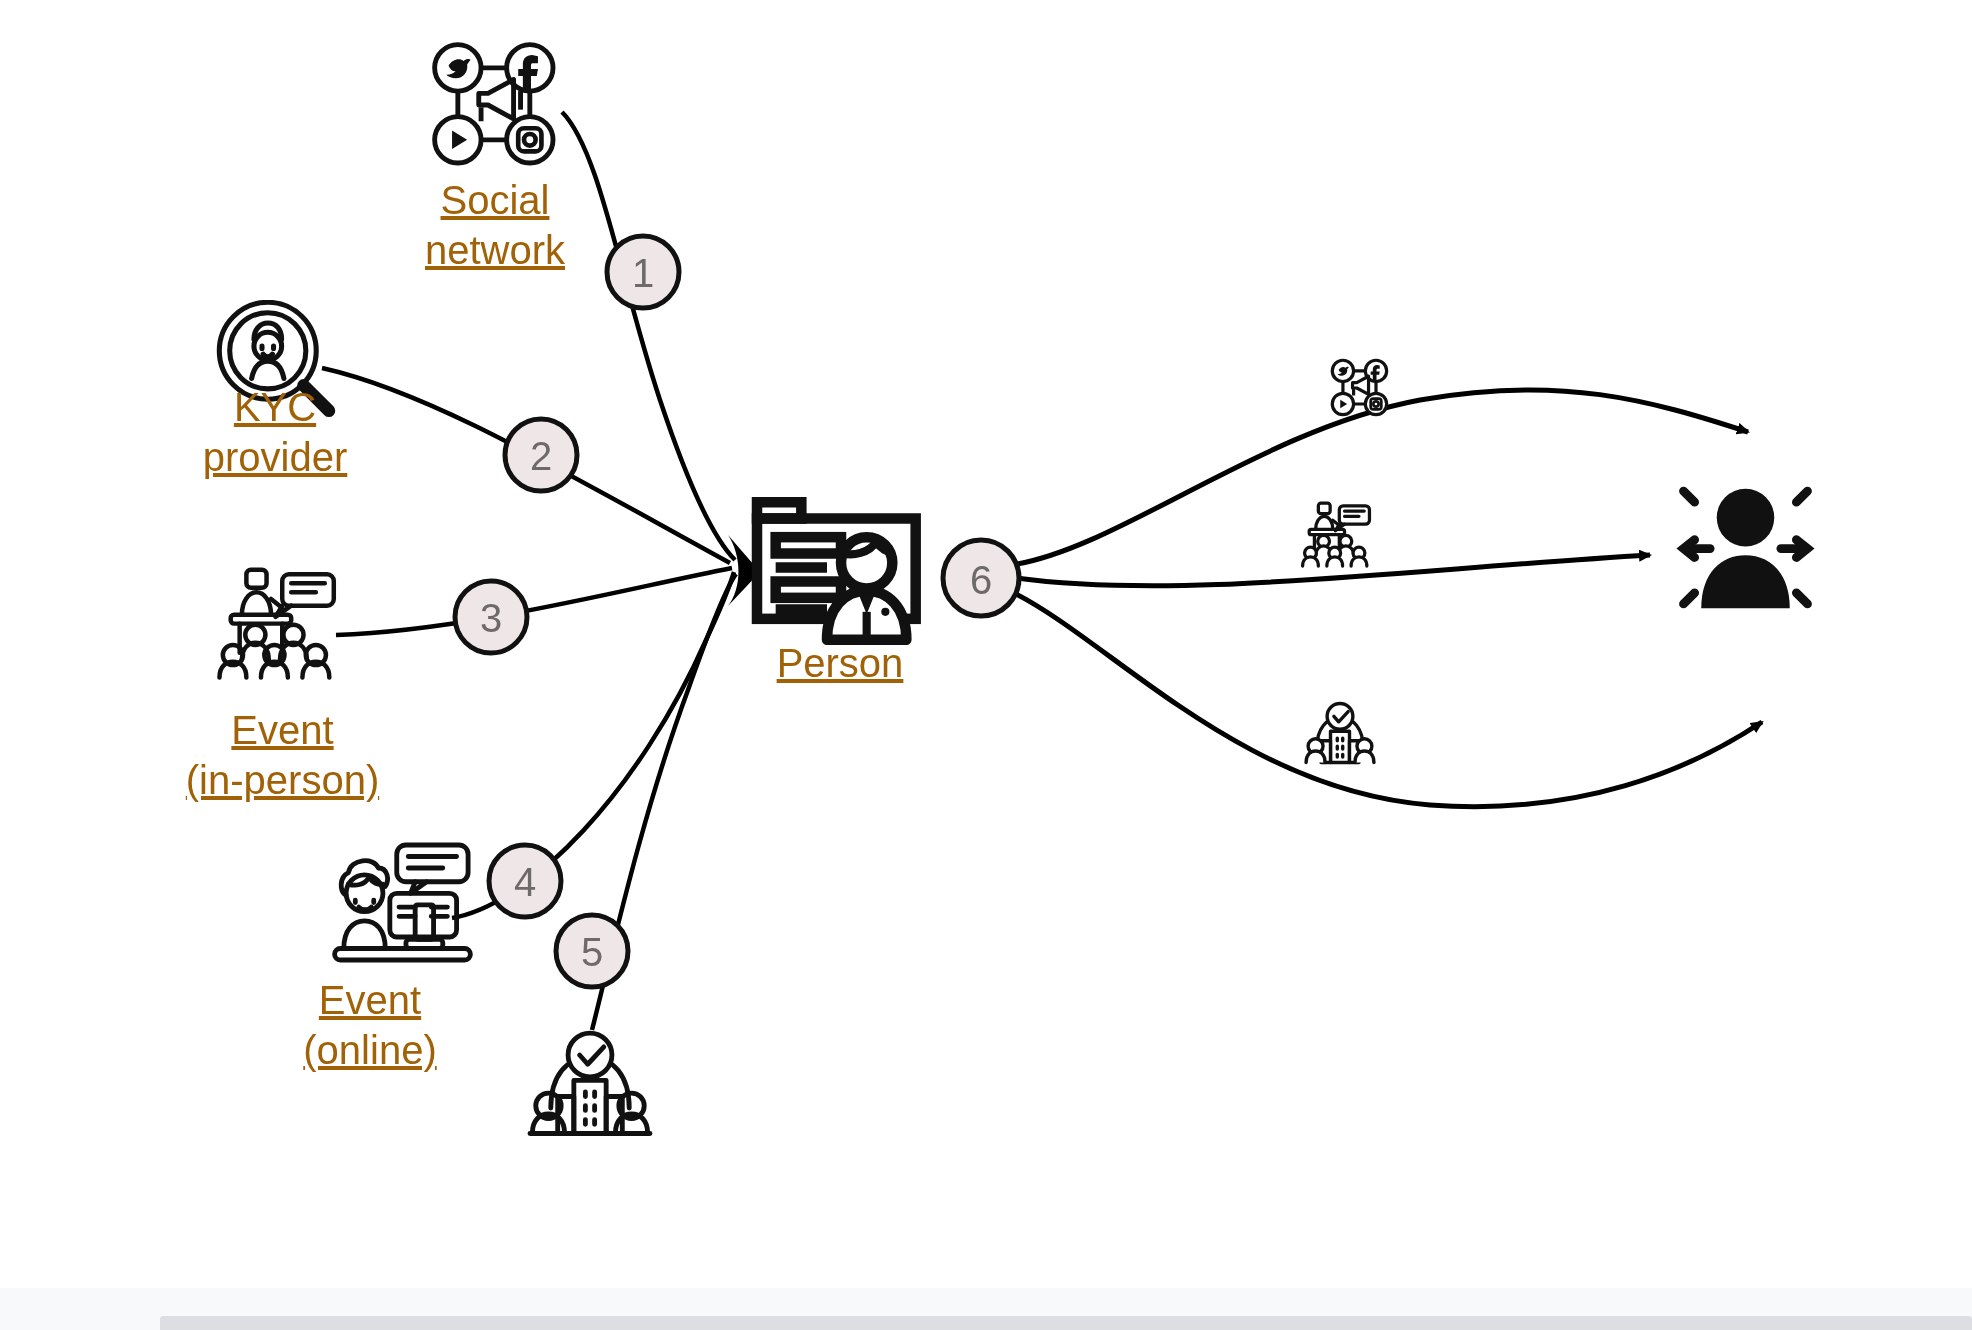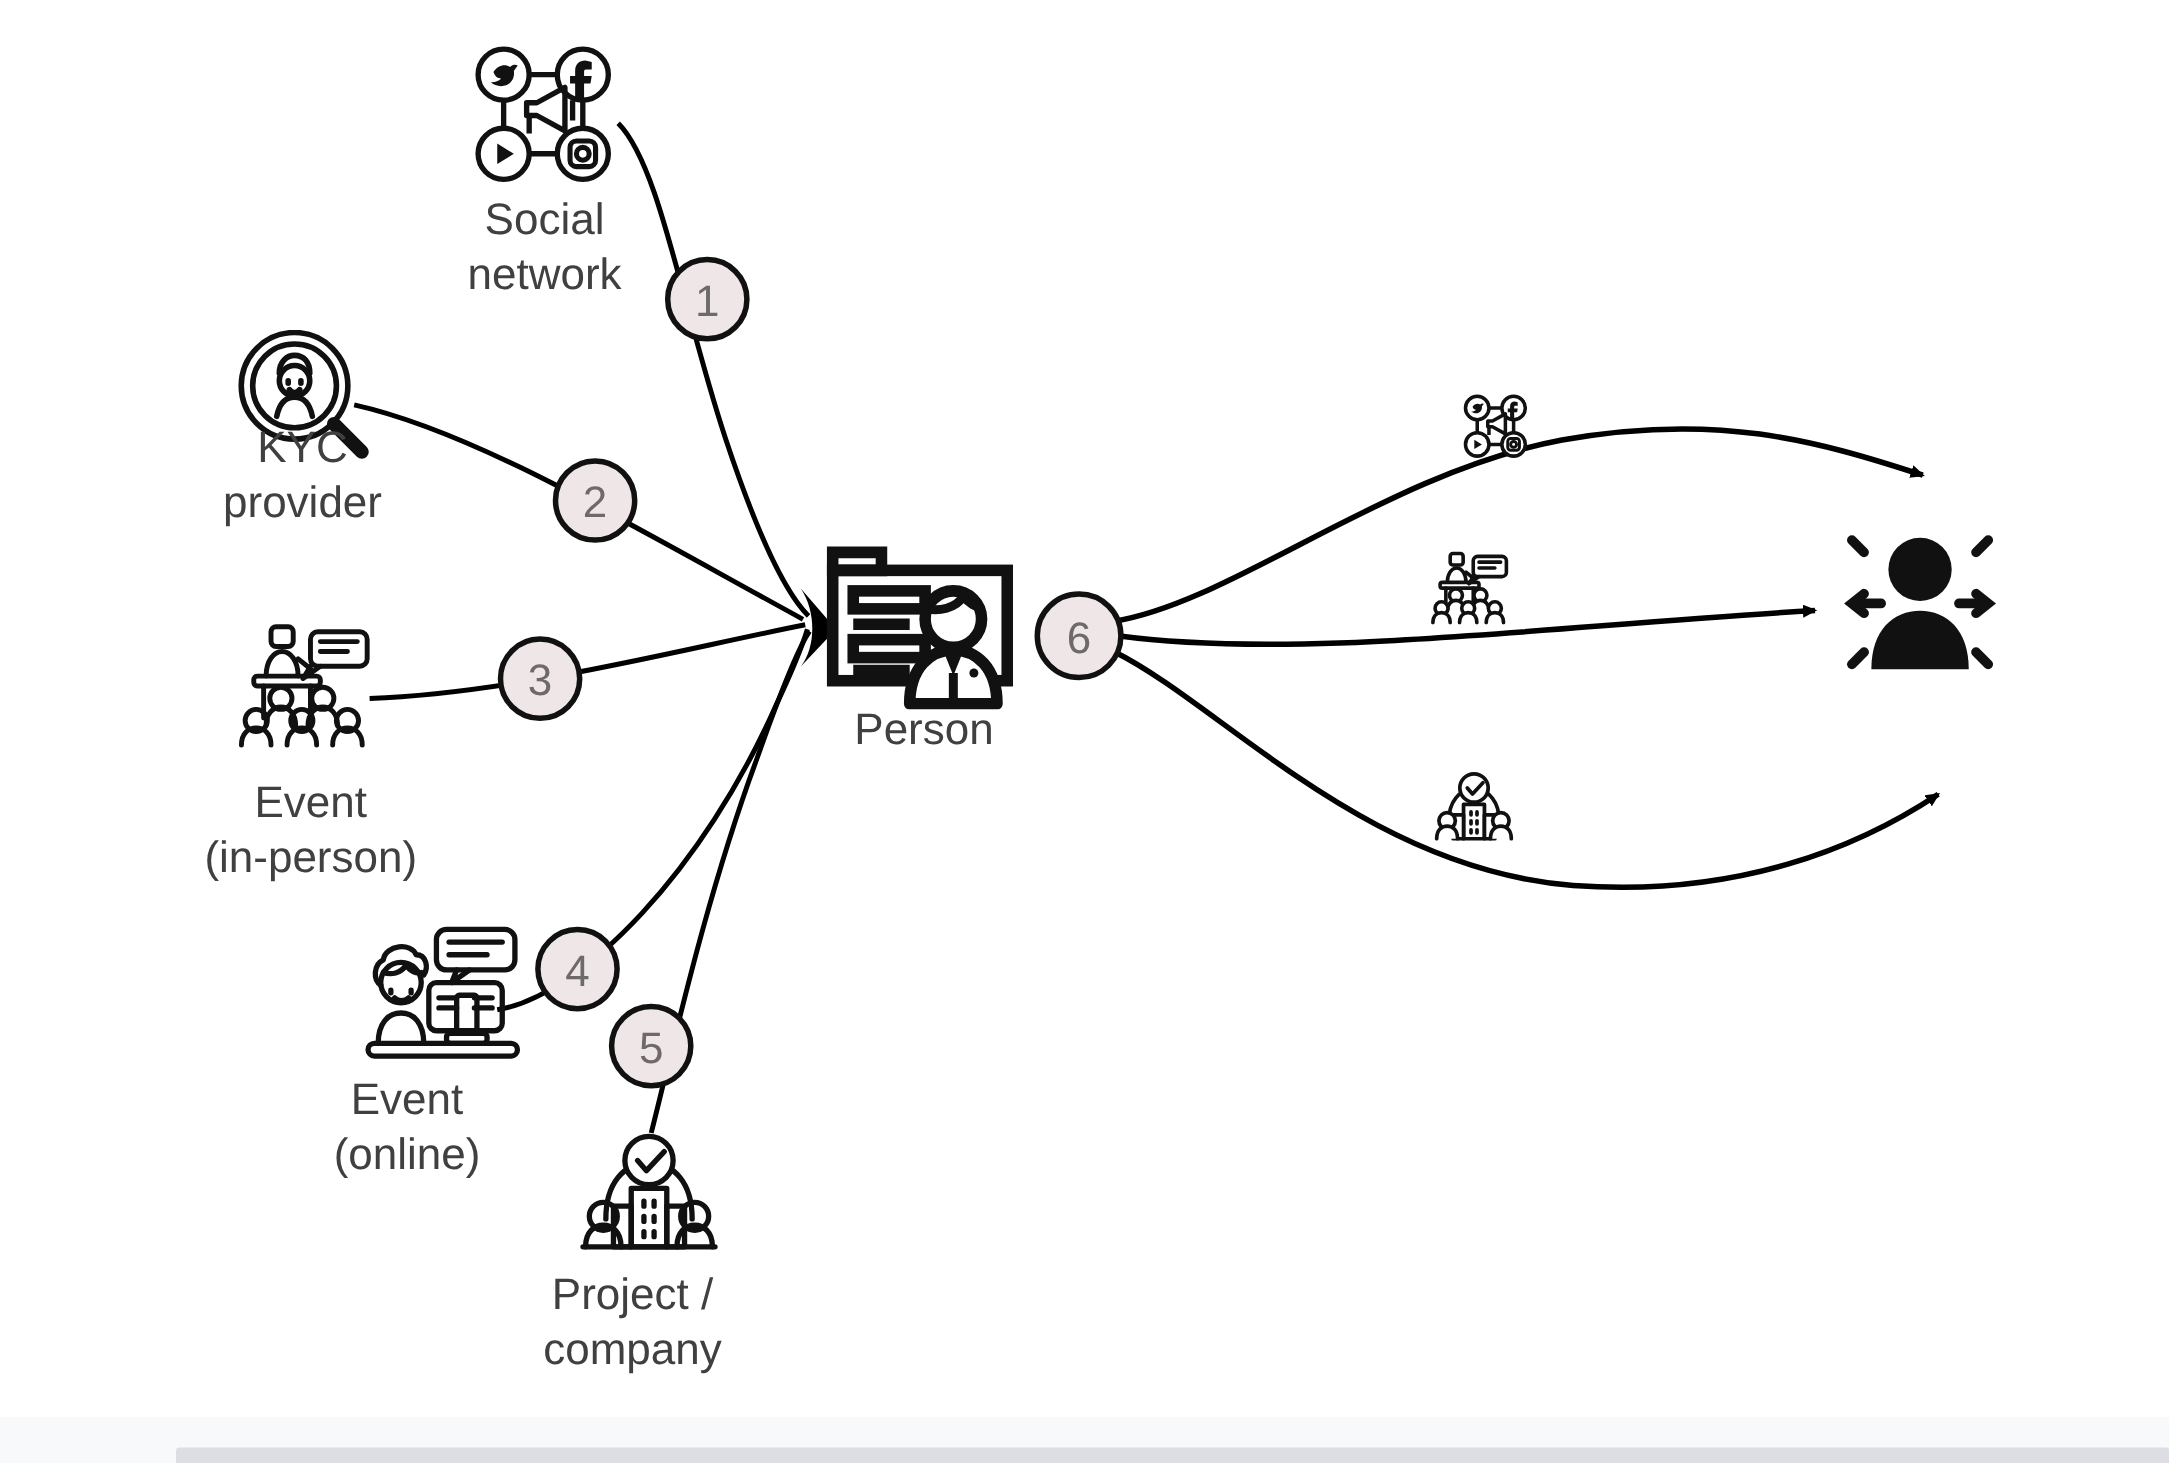--- a/index.html
+++ b/index.html
@@ -1,21 +1,21 @@
 <!DOCTYPE html>
 <html><head>
 <meta charset="utf-8">
 <style>
   html,body{margin:0;padding:0;background:#ffffff;}
   body{width:1972px;height:1330px;position:relative;overflow:hidden;
        font-family:"Liberation Sans","DejaVu Sans",sans-serif;}
   #stage{position:absolute;inset:0;width:1972px;height:1330px;background:#fff;}
   svg.layer{position:absolute;left:0;top:0;width:1972px;height:1330px;}
-  .node-label{position:absolute;text-align:center;color:#404040;
-      font-size:40px;line-height:50px;font-weight:400;white-space:pre-line;}
+  .node-label{position:absolute;text-align:center;color:#a16207;
+      font-size:40px;line-height:50px;font-weight:400;white-space:pre-line;text-decoration:underline;}
   .footer-strip{position:absolute;left:0;bottom:0;width:1972px;height:42px;
       background:#f8f9fb;}
   .footer-bar{position:absolute;left:160px;bottom:0;width:1812px;height:14px;
       background:#dcdee3;border-radius:3px 3px 0 0;}
   .badge-num{font-size:40px;fill:#6f6a6a;font-family:"Liberation Sans",sans-serif;}
 </style>
 </head>
 <body>
 
 <div id="stage">
@@ -144,21 +144,20 @@
       <path d="M52,58 v4 M60,58 v4 M52,70 v4 M60,70 v4 M52,82 v4 M60,82 v4"></path>
       <rect x="28" y="62" width="14" height="32"></rect>
       <rect x="70" y="62" width="14" height="32"></rect>
       <circle cx="20" cy="70" r="11"></circle>
       <path d="M6,94 c0,-12 7,-17 14,-17 c7,0 14,5 14,17"></path>
       <circle cx="92" cy="70" r="11"></circle>
       <path d="M78,94 c0,-12 7,-17 14,-17 c7,0 14,5 14,17"></path>
       <path d="M4,94 h104"></path>
     </g>
   </svg>
-  <div class="node-label" style="left:450px;top:1152px;width:250px">Project /<br>company</div>
 
   <svg style="position:absolute;left:750px;top:490px;width:175px;height:155px" viewBox="0 0 150 132">
     <g fill="none" stroke="#111" stroke-width="9" stroke-linejoin="miter">
       <path d="M6,24 h38 v-14 h-38 z"></path>
       <rect x="6" y="24" width="136" height="86"></rect>
       <rect x="22" y="40" width="56" height="14"></rect>
       <path d="M22,66 h44" stroke-width="9"></path>
       <rect x="22" y="78" width="56" height="14"></rect>
       <path d="M22,102 h44" stroke-width="9"></path>
     </g>

